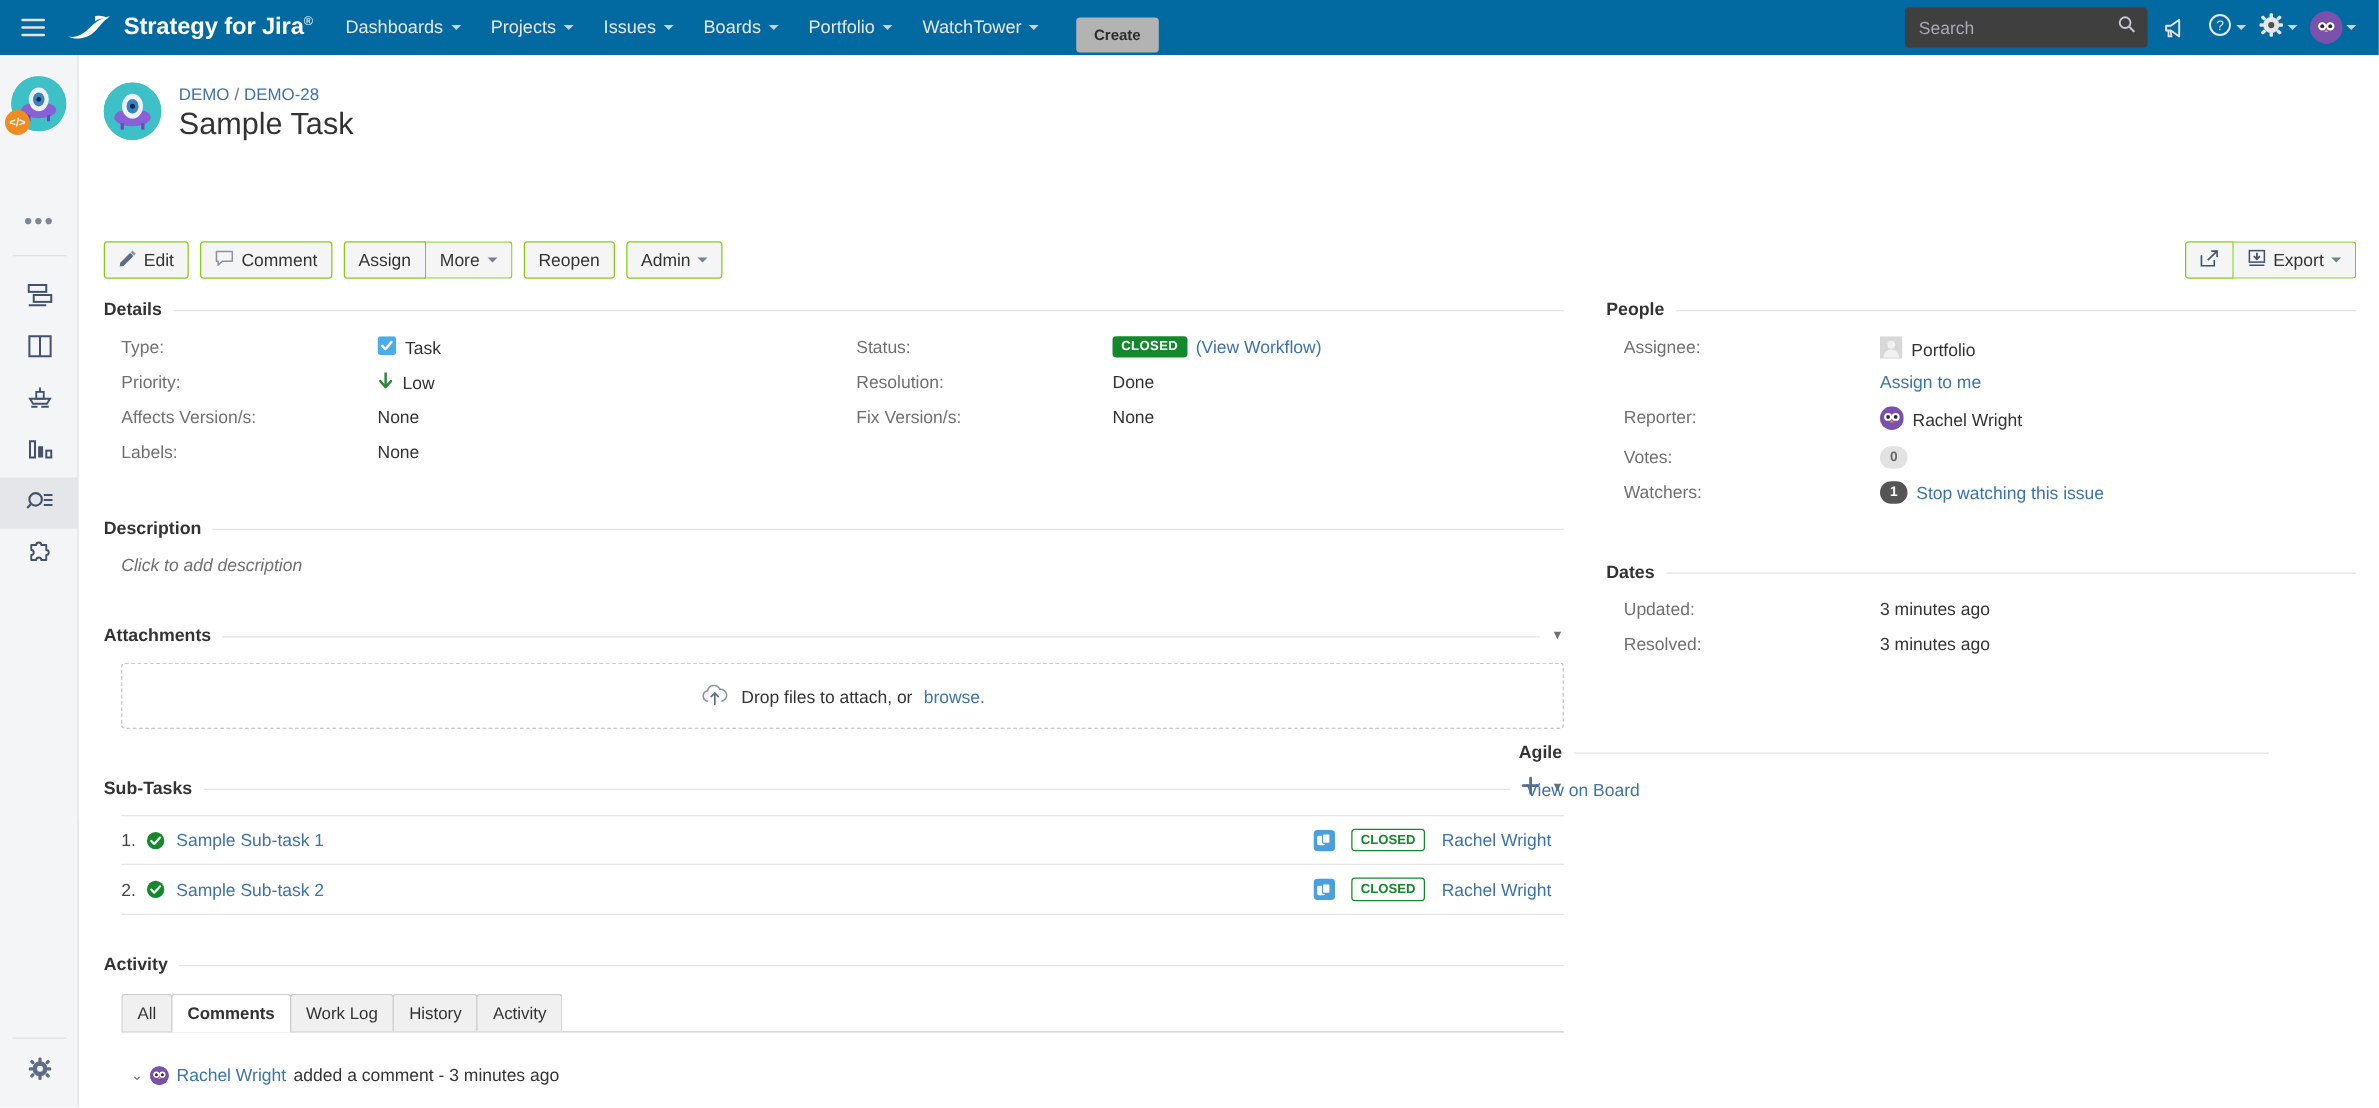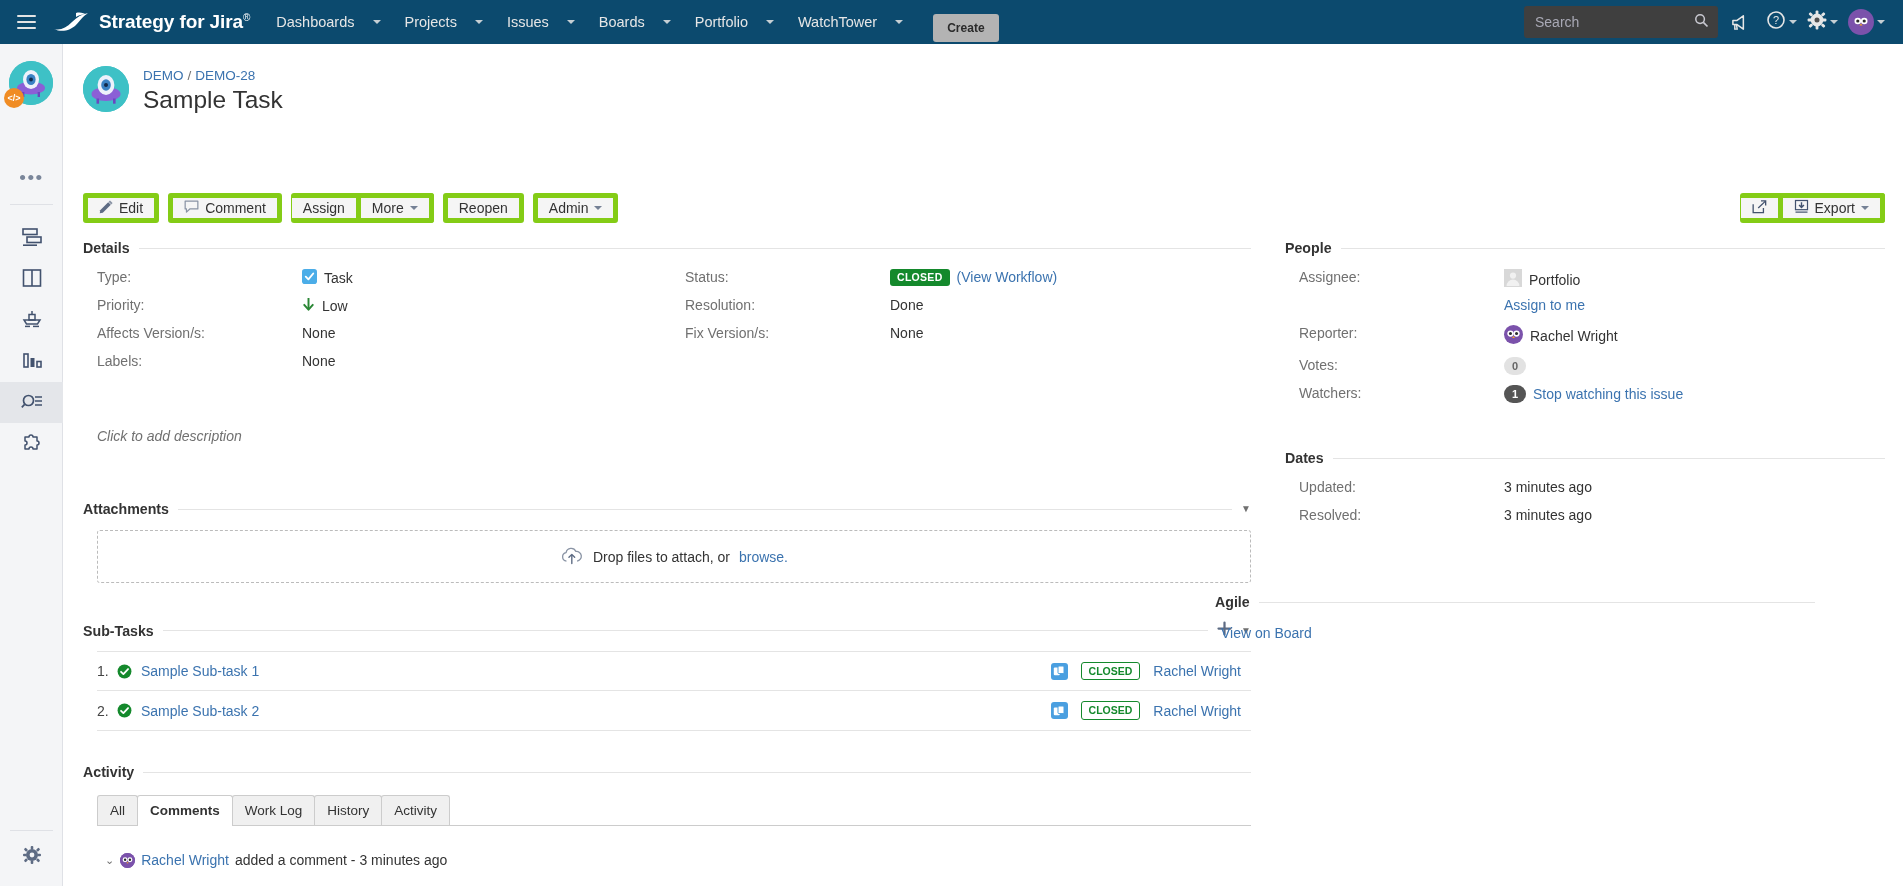--- a/index.html
+++ b/index.html
@@ -7,36 +7,36 @@
   body {
     width:1903px; height:886px;
     font-family:"Liberation Sans", sans-serif;
     background:#fff; color:#333; overflow:hidden;
     -webkit-font-smoothing:antialiased;
   }
 
   
   #topnav {
     position:absolute; top:0; left:0; width:1903px; height:44px;
-    background:#0c4a6e; display:flex; align-items:center;justify-content:flex-end;
+    background:#0369a1; display:flex; align-items:center;justify-content:flex-end;
   }
   .nav-burger {
     width:52px; height:44px; display:flex; align-items:center; justify-content:center;
     cursor:pointer;
   }
   .burger-bars { width:19px; }
   .burger-bars i { display:block; height:2px; background:#e4e4e4; margin:4px 0; border-radius:1px; }
   .nav-logo { display:flex; align-items:center; gap:9px; padding-right:14px; cursor:pointer; }
   .nav-logo .mark { width:38px; height:26px; position:relative; }
   .nav-brand { color:#fff; font-size:19px; font-weight:bold; letter-spacing:-.1px; white-space:nowrap; }
   .nav-brand sup { font-size:10px; font-weight:normal; vertical-align:super; }
   .nav-items { display:flex; align-items:center; height:44px; }
   .nav-item {
     color:#e6e6e6; font-size:14.5px; padding:0 12px; height:44px;
-    display:flex; align-items:center; gap:18px; cursor:pointer; white-space:nowrap;
+    display:flex; align-items:center; gap:6px; cursor:pointer; white-space:nowrap;
   }
   .caret { width:0;height:0;border-left:4px solid transparent;border-right:4px solid transparent;
            border-top:4px solid currentColor; display:inline-block; opacity:.85; }
   .create-btn {
     margin-left:18px; background:#b3b3b3; color:#2b2b2b; font-size:12px; font-weight:bold;
     padding:7px 14px; border-radius:3px; cursor:pointer; white-space:nowrap;margin-top:12px;
   }
   .nav-right { margin-left:auto; display:flex; align-items:center; gap:2px; padding-right:14px; }
   .searchbox {
     background:#3f3f3f; border-radius:3px; width:194px; height:32px;
@@ -87,21 +87,21 @@
   .bc-avatar { width:46px; height:46px; border-radius:50%; background:#3ec1c6; flex:none; }
   .bc-text { padding-top:2px; }
   .breadcrumb { font-size:13.5px; color:#3b73af; }
   .breadcrumb a { color:#3b73af; text-decoration:none; cursor:pointer; }
   .breadcrumb .sep { color:#707070; margin:0 4px; }
   .issue-title { font-size:24.5px; color:#333; margin-top:3px; line-height:1.15; font-weight:normal; }
 
   
   .toolbar { position:absolute; top:149px; left:20px; display:flex; gap:9px; align-items:center; }
   .btn {
-    background:#f5f5f5; border:5px solid #84cc16; border-radius:3px;
+    background:#f5f5f5; border:1px solid #84cc16; border-radius:3px;
     font-size:14px; color:#333; padding:5px 11px; height:30px;
     display:flex; align-items:center; gap:6px; cursor:pointer; white-space:nowrap;
     font-family:inherit;
   }
   .btn-grp { display:flex; }
   .btn-grp .btn { border-radius:0; border-left-width:0; }
   .btn-grp .btn:first-child { border-radius:3px 0 0 3px; border-left-width:1px; }
   .btn-grp .btn:last-child { border-radius:0 3px 3px 0; }
   .toolbar-right { position:absolute; top:149px; right:18px; display:flex; }
 
@@ -519,20 +519,24 @@
         </div>
         <div class="frow">
           <div class="flabel">Fix Version/s:</div>
           <div class="fval">None</div>
         </div>
       </div>
     </div>
   </div>
 
   <div class="sec" style="top:371px; left:20px; width:1168px;">
+    <div class="sec-head">
+      <span class="sec-title">Description</span>
+      <span class="sec-rule"></span>
+    </div>
     <div class="desc-text">Click to add description</div>
   </div>
 
   <div class="sec" style="top:457px; left:20px; width:1168px;">
     <div class="sec-head">
       <span class="sec-title">Attachments</span>
       <span class="sec-rule"></span>
       <span class="sec-ctl">▼</span>
     </div>
     <div class="dropzone">

